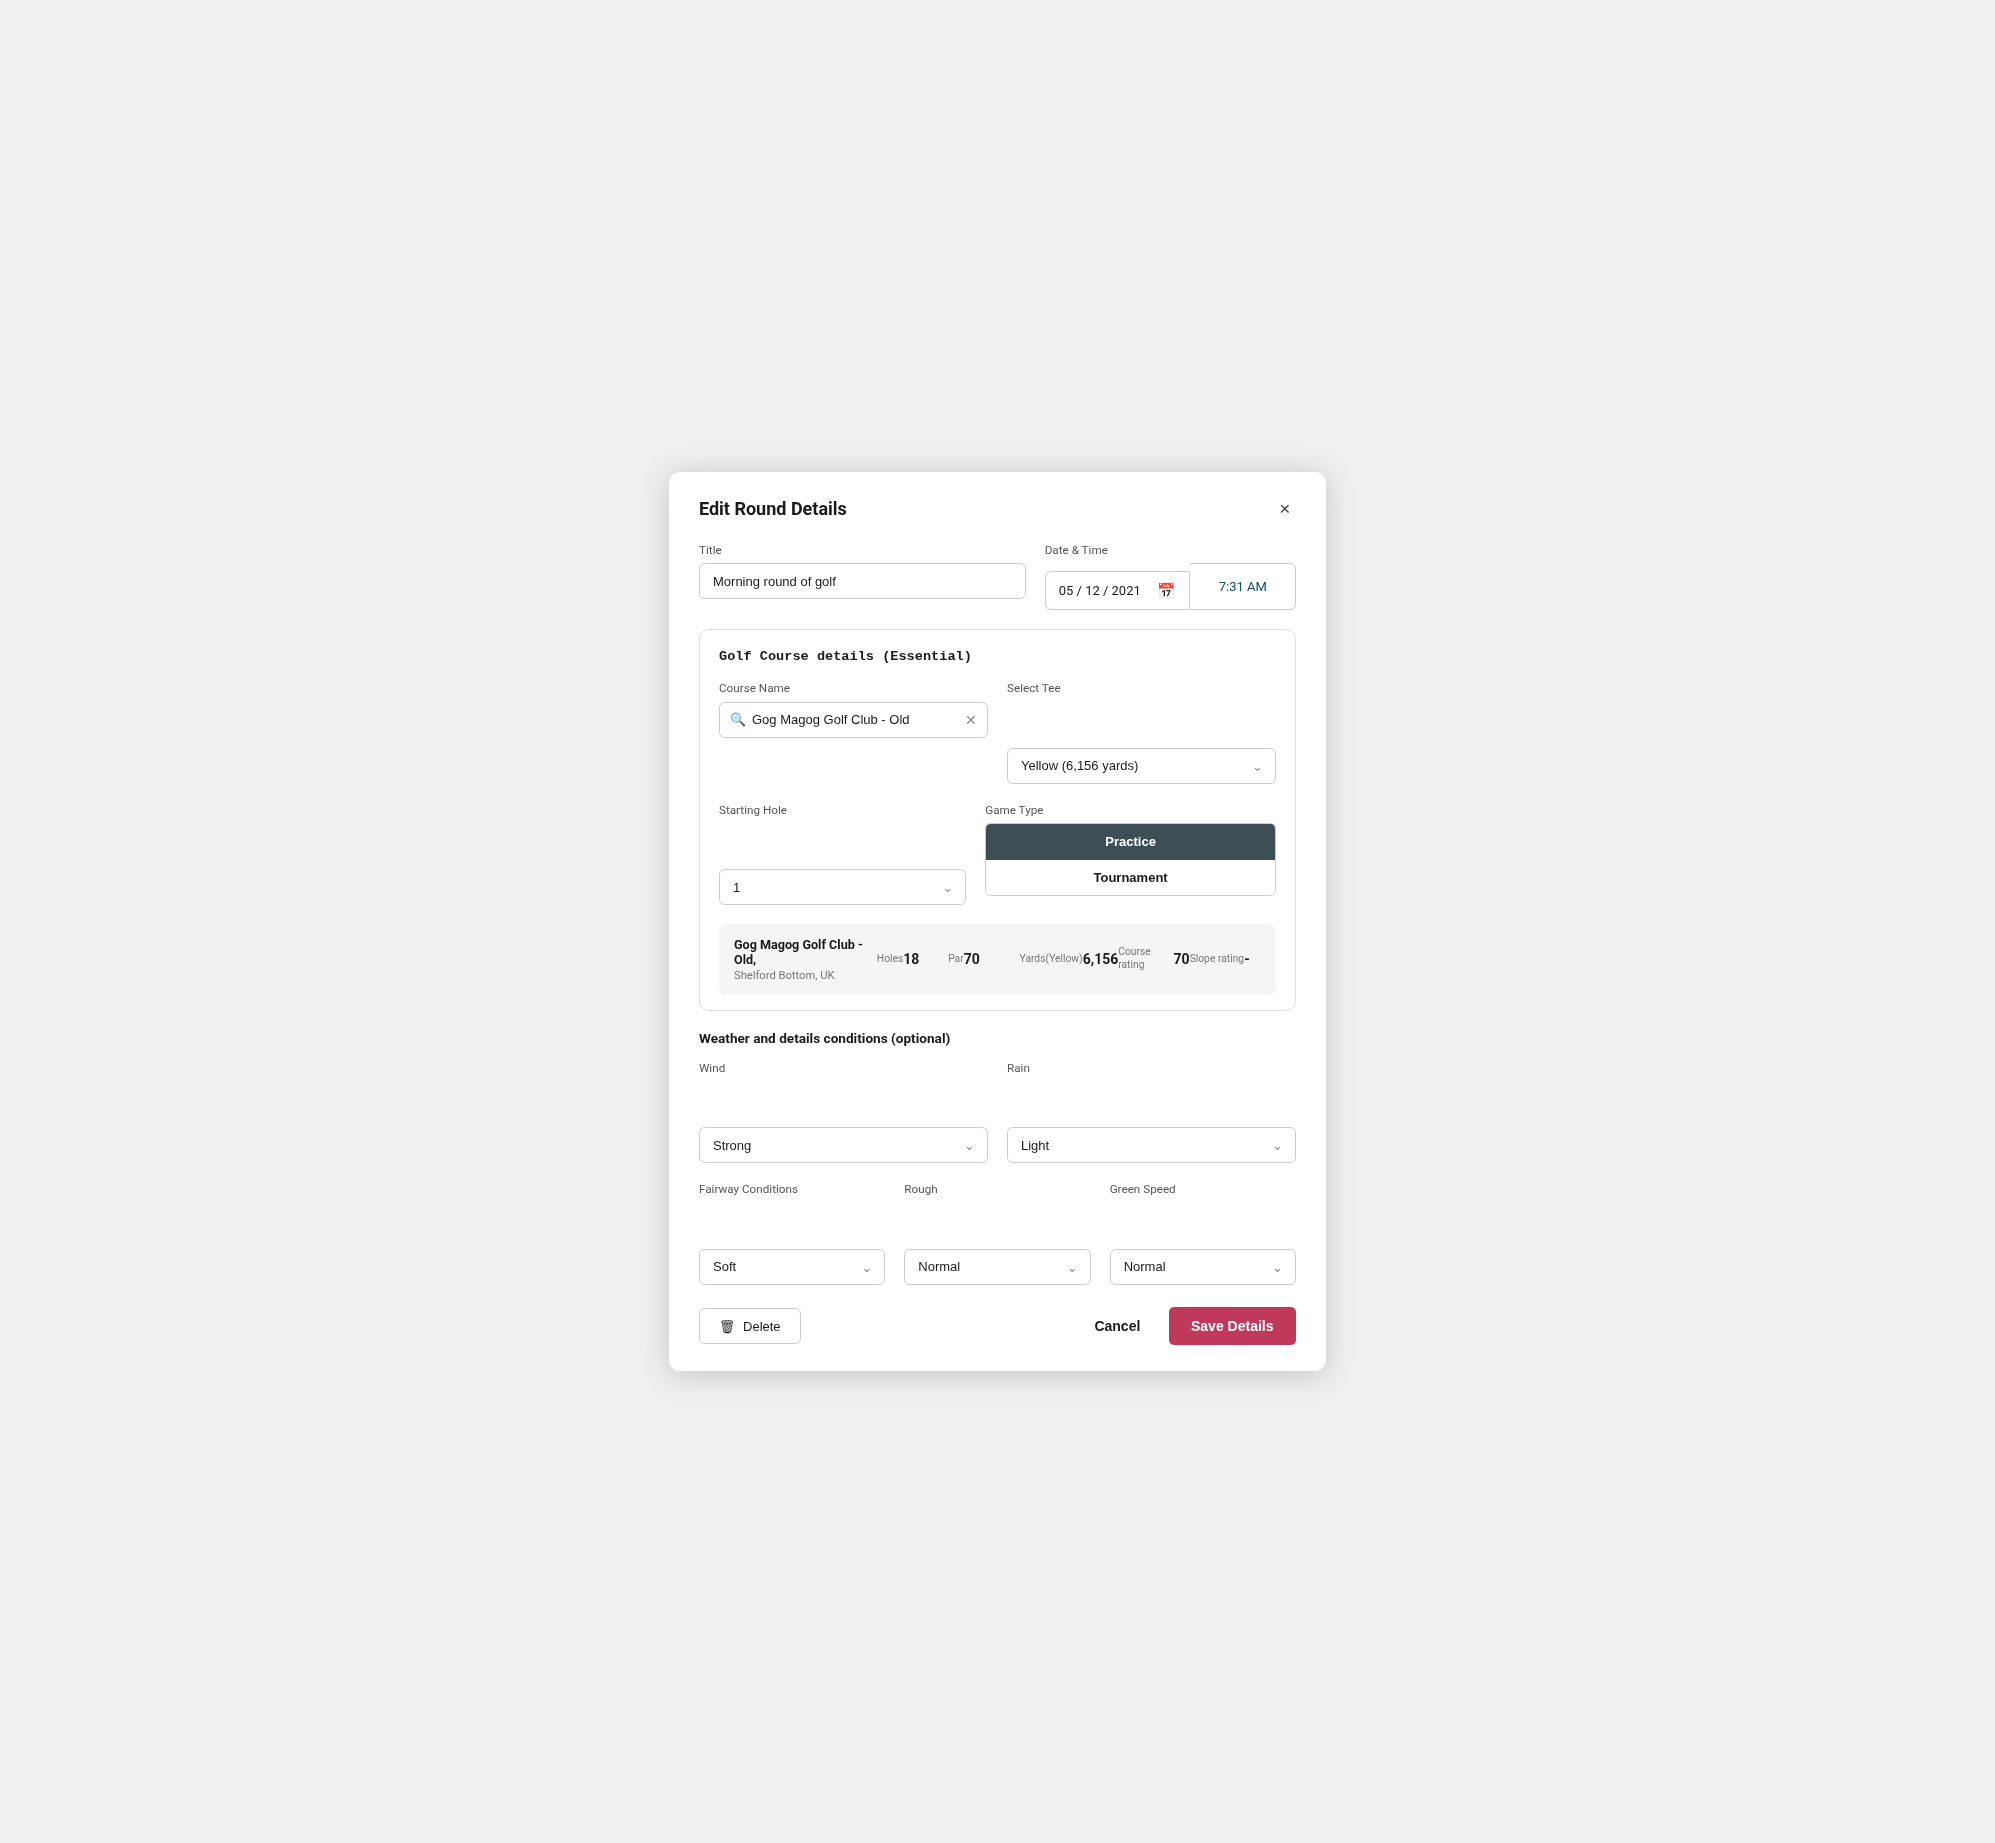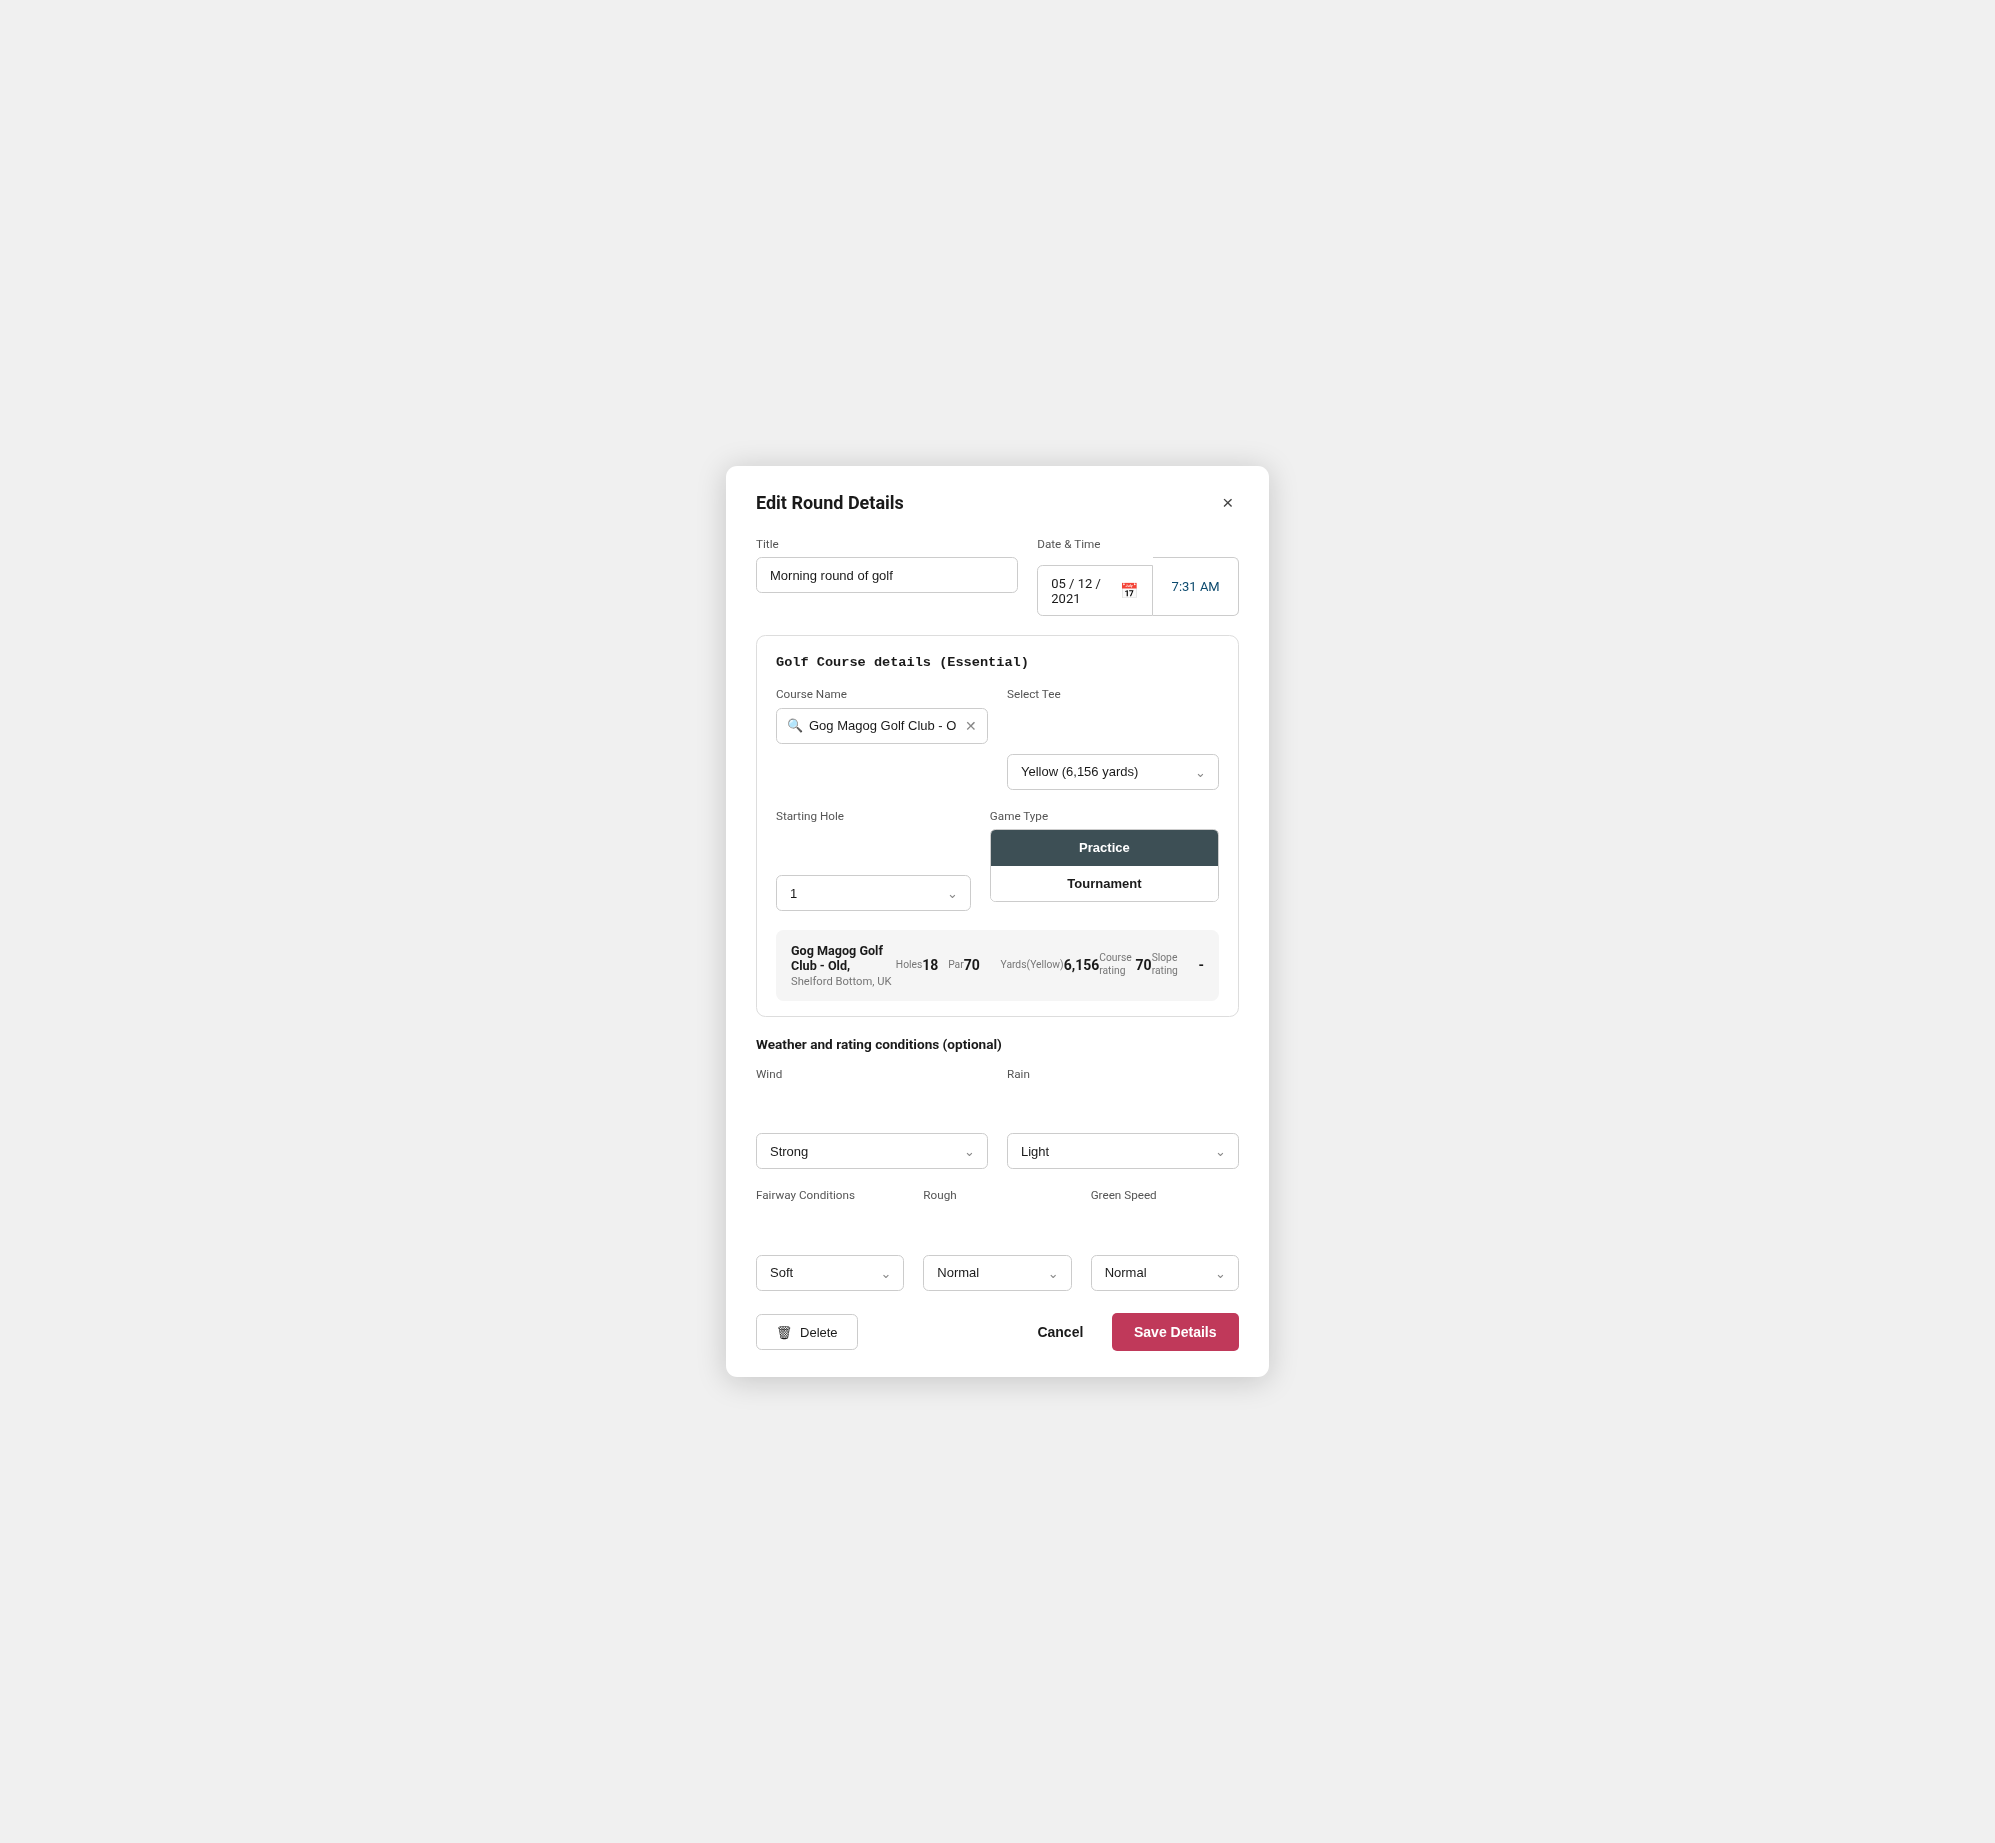--- a/index.html
+++ b/index.html
@@ -7,21 +7,21 @@
       font-family: -apple-system, BlinkMacSystemFont, 'Segoe UI', Roboto, sans-serif;
       background: #f0f0f0;
       display: flex;
       justify-content: center;
       align-items: center;
       min-height: 100vh;
     }
     .modal {
       background: #fff;
       border-radius: 11.2px;
-      width: 543px;
+      width: 657px;
       padding: 26px 30px 26px 30px;
       box-shadow: 0 3.7px 30px rgba(0,0,0,0.18);
       position: relative;
     }
     .modal-header {
       display: flex;
       justify-content: space-between;
       align-items: center;
       margin-bottom: 22.5px;
     }
@@ -369,21 +369,21 @@
         <span class="stat-value">70</span>
       </div>
       <div class="course-stat">
         <span class="stat-label">Slope rating</span>
         <span class="stat-value">-</span>
       </div>
     </div>
   </div>
 
   <div>
-    <div class="weather-section-title">Weather and rating conditions (optional)</div>
+    <div class="weather-section-title">Weather and details conditions (optional)</div>
 
     <div class="form-row">
       <div class="form-group">
         <label class="form-label">Wind</label>
         <div class="select-wrap">
           <select>
             <option>None</option>
             <option>Light</option>
             <option>Moderate</option>
             <option selected="">Strong</option>

